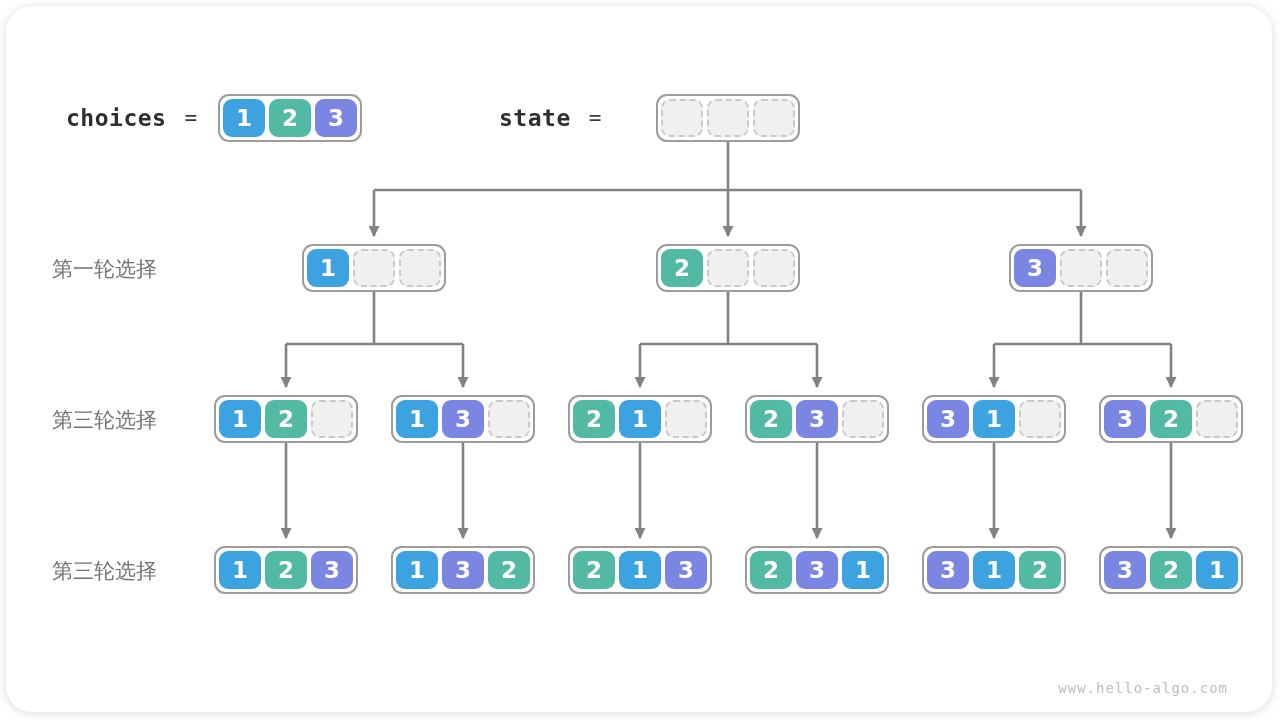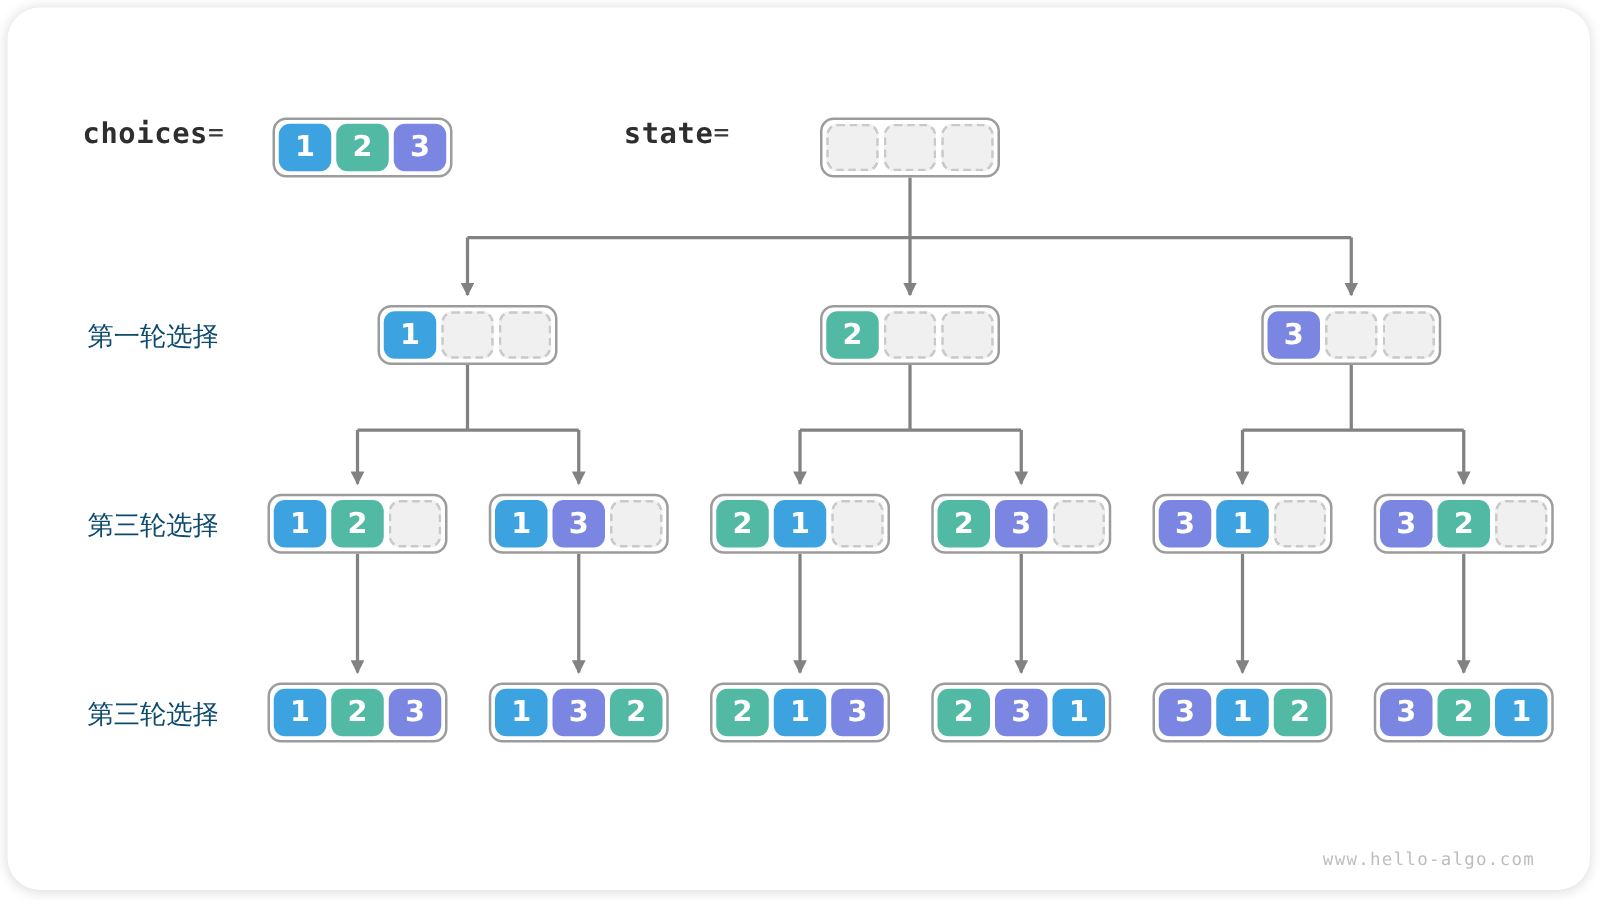--- a/index.html
+++ b/index.html
@@ -5,39 +5,39 @@
   html,body{margin:0;padding:0;background:#fff;width:1280px;height:720px;overflow:hidden;}
   #card{
     position:absolute; left:6px; top:6px; width:1266px; height:706px;
     background:#ffffff; border-radius:26px;
     box-shadow:0 1px 10px rgba(0,0,0,.15);
   }
   #stage{position:absolute; inset:0; font-family:"Liberation Sans",sans-serif;}
   svg.connectors{position:absolute; left:0; top:0; pointer-events:none;}
   .bar{stroke:#828282; stroke-width:2.6; fill:none;}
 
-  .hdr{position:absolute; top:88px; height:48px; display:flex; }
+  .hdr{position:absolute; top:88px; height:48px; display:flex; align-items:center; gap:18px;}
   .hdr .kw{font:700 23px "DejaVu Sans Mono",monospace; color:#2e2e2e; letter-spacing:.5px;}
   .hdr .eq{font:400 21px "DejaVu Sans Mono",monospace; color:#3a3a3a;}
 
   .box{
     position:absolute; display:flex; gap:4px; padding:3px; height:48px;
     background:#fff; border:2px solid #9c9c9c; border-radius:11px;
     box-sizing:border-box;
   }
   .cell{
     width:42px; height:38px; border-radius:9px; box-sizing:border-box;
     display:flex; align-items:center; justify-content:center;
     color:#fff; font:700 23px "DejaVu Sans",sans-serif;
   }
   .cell.empty{background:#f0f0f0; border:2px dashed #c9c9c9;}
 
   .row-label{
-    position:absolute; left:64px;
-    font:500 21px "Liberation Sans",sans-serif; color:#0c4a6e;
+    position:absolute; left:46px;
+    font:500 21px "Liberation Sans",sans-serif; color:#737373;
     white-space:nowrap;
   }
   #watermark{
     position:absolute; right:44px; bottom:16px;
     font:400 14px "DejaVu Sans Mono",monospace; color:#bdbdbd;
     letter-spacing:1px;
     text-align:center;
   }
 </style>
 </head>

